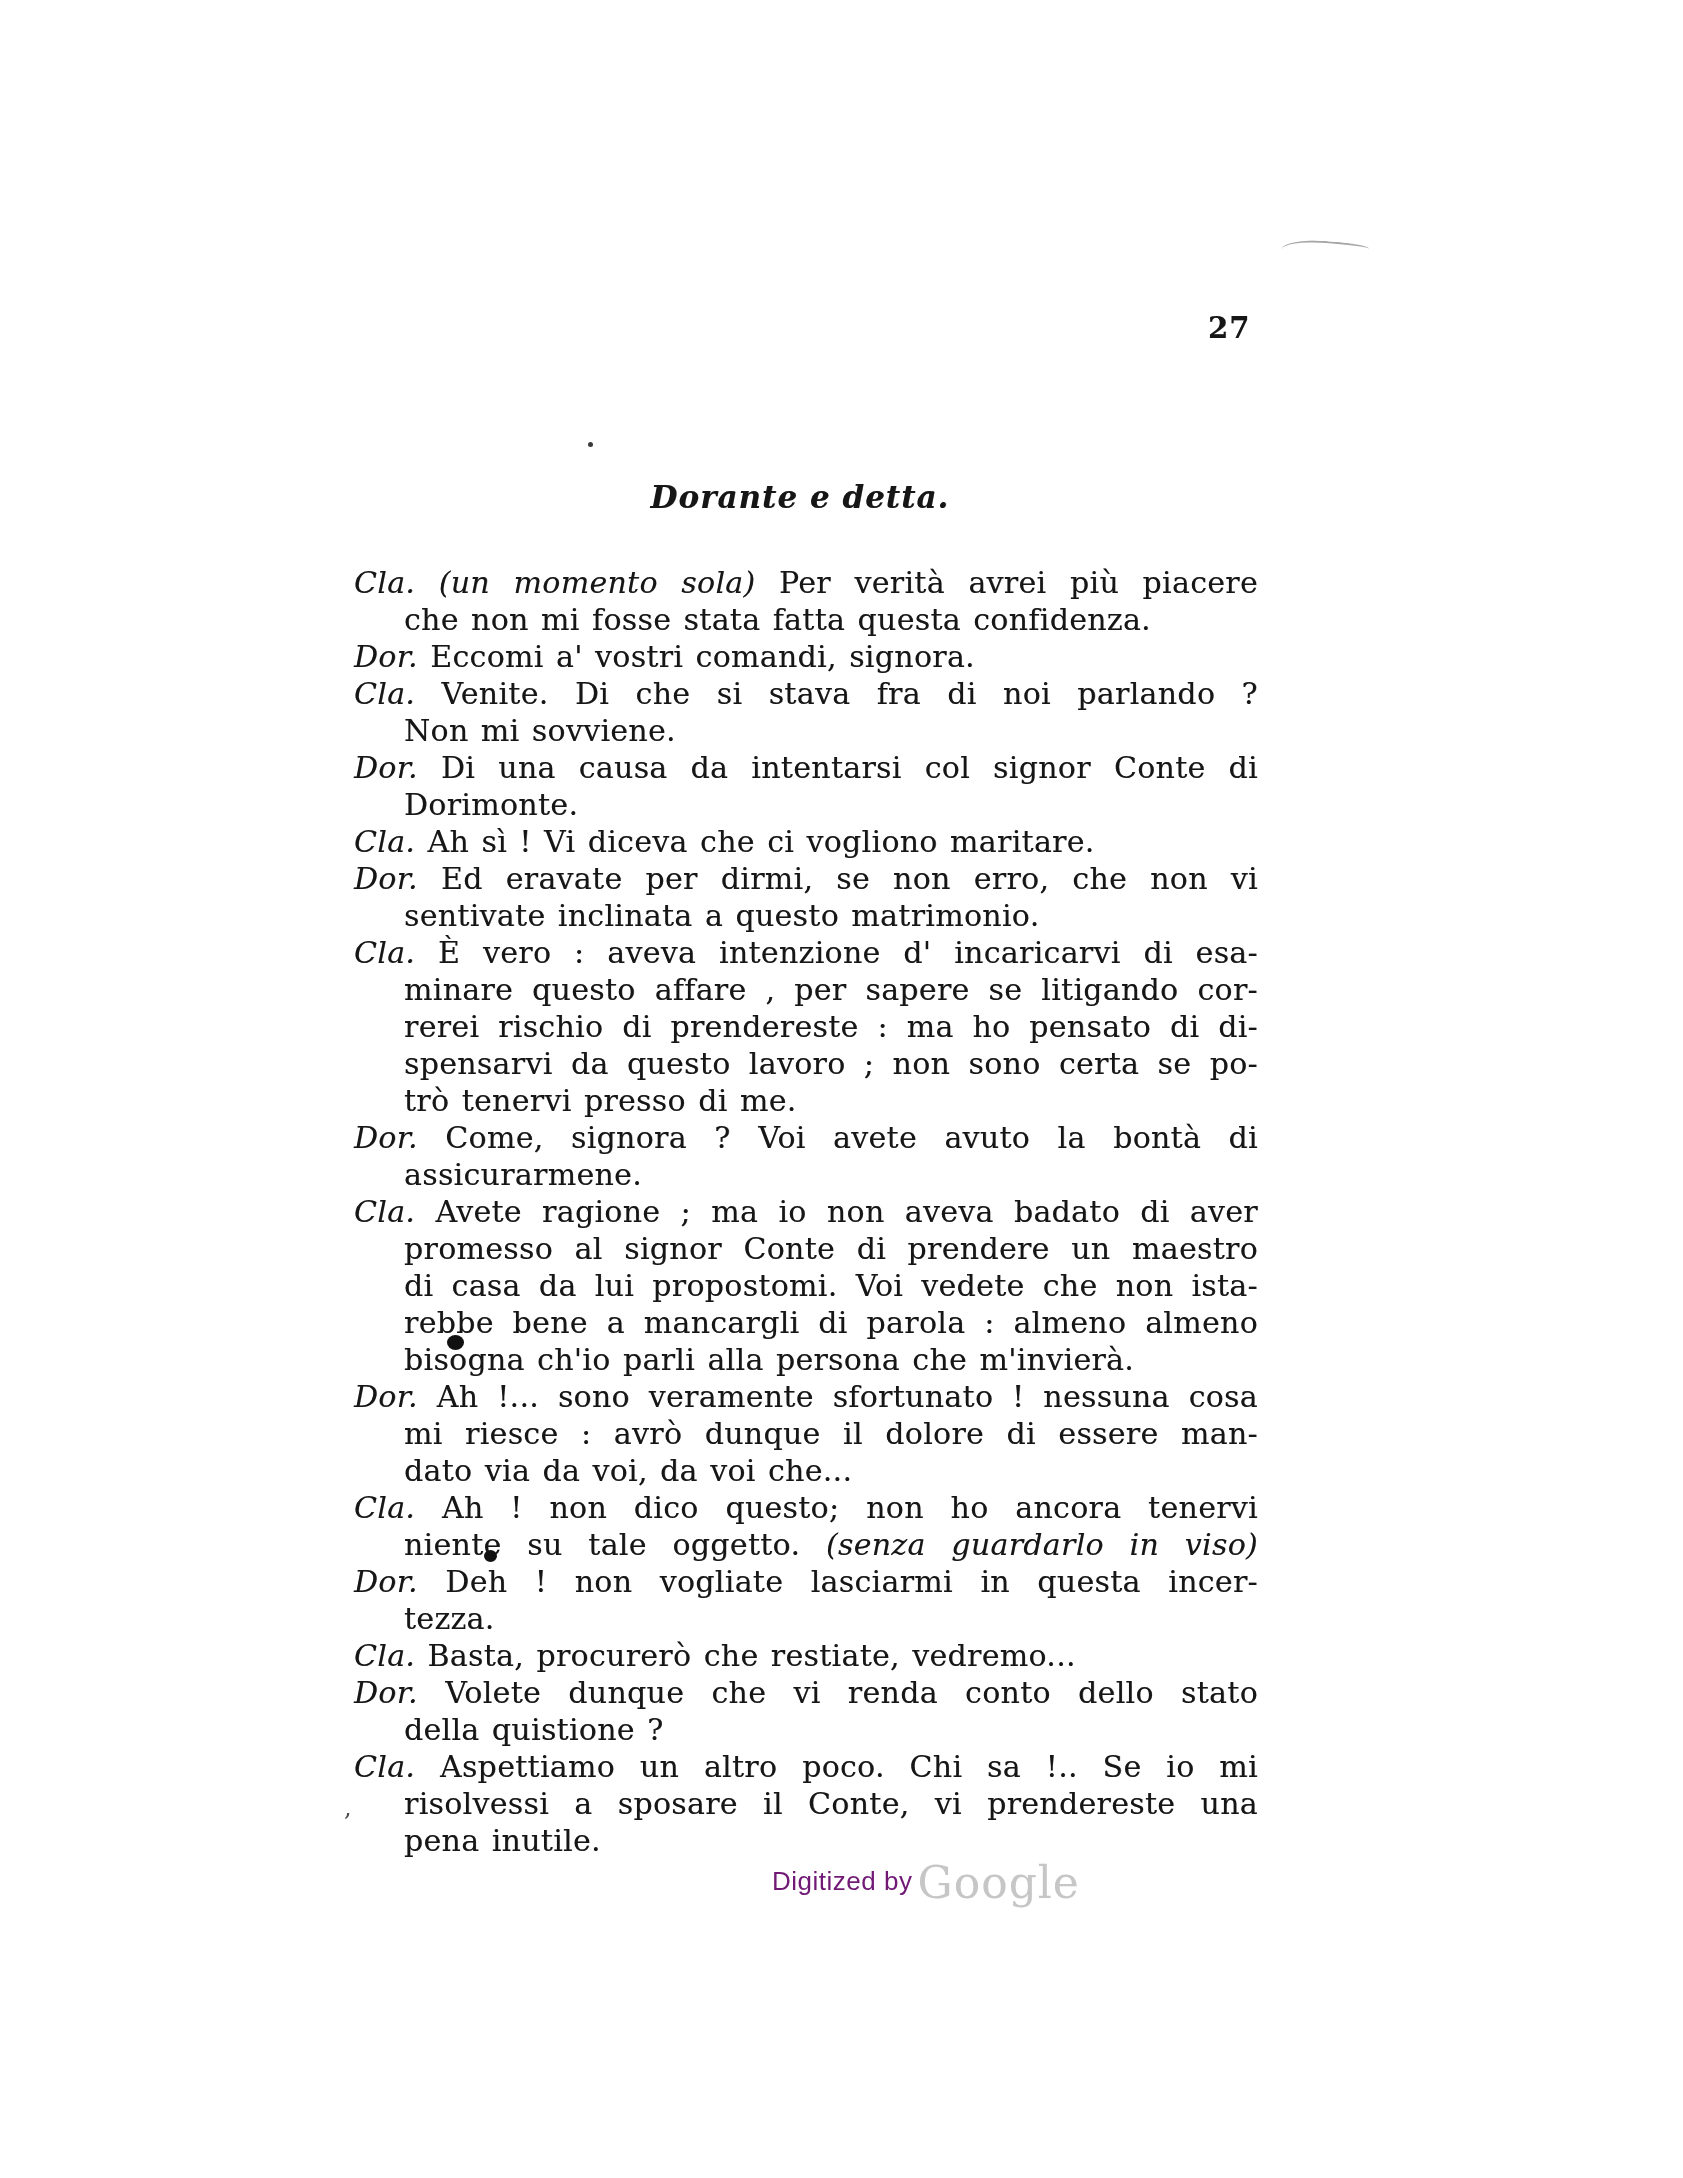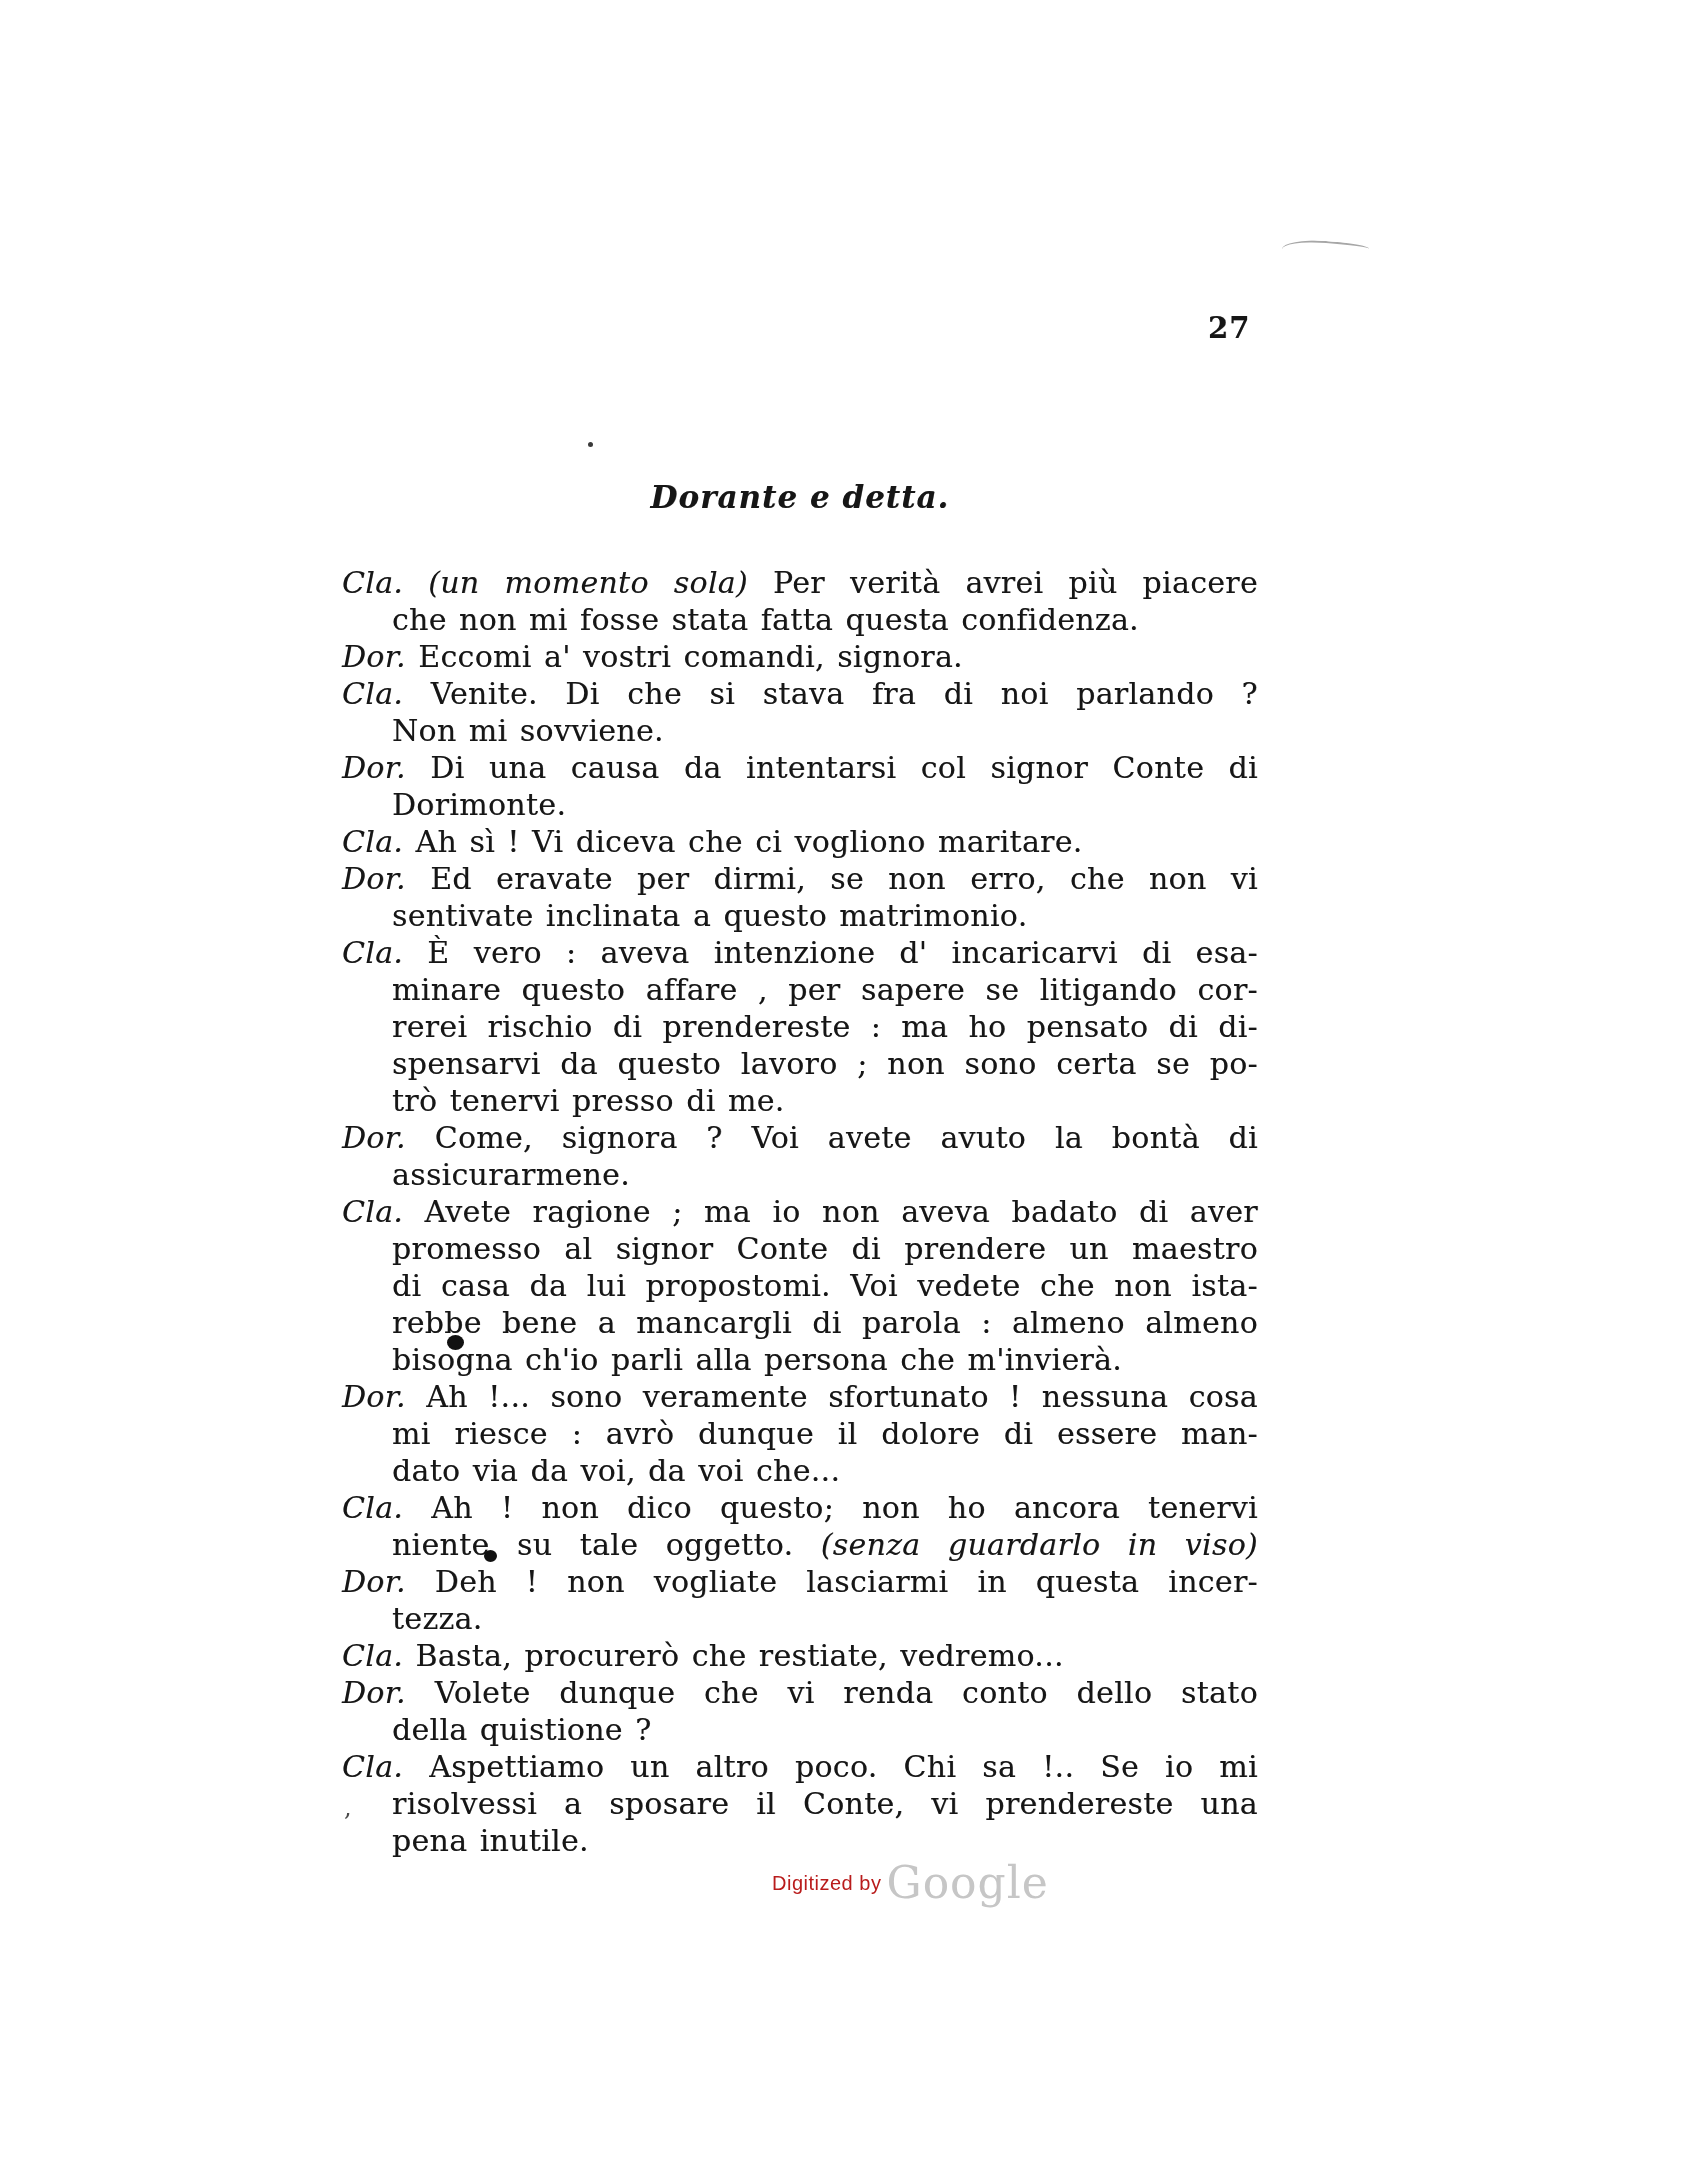--- a/index.html
+++ b/index.html
@@ -25,31 +25,31 @@
     position:absolute;top:479px;left:342px;width:916px;
     text-align:center;font-size:31px;font-weight:bold;font-style:italic;
     letter-spacing:1px;
     text-shadow:0.3px 0.3px 0 rgba(0,0,0,.4);
   }
   .dialogue{
     position:absolute;top:564px;left:342px;width:916px;
     font-size:30px;letter-spacing:0.3px;word-spacing:2.5px;
     text-shadow:0.3px 0.3px 0 rgba(0,0,0,.4);
   }
-  .dline{min-height:37px;line-height:37px;white-space:normal;}
+  .dline{min-height:37px;line-height:37px;white-space:normal;margin-left:12px;}
   .dline.ind{padding-left:50px;}
   .dline.just{text-align:justify;text-align-last:justify;}
   .it{font-style:italic;}
   .wm{
     position:absolute;top:1857px;left:772px;
     color:#bdbdbd;white-space:nowrap;
   }
   .wm .wm-pre{
     font-family:"Liberation Sans", sans-serif;
-    font-size:20px;vertical-align:8px;letter-spacing:0.5px;color:#b91c1c;
+    font-size:26px;vertical-align:8px;letter-spacing:0.5px;color:#701a75;
   }
   .wm .wm-logo{
     font-family:"DejaVu Serif", serif;
     font-size:44px;letter-spacing:1px;color:#c6c6c6;
   }
   
   .art{position:absolute;}
   .arc-mark{
     top:241px;left:1282px;width:87px;height:14px;
     border-top:2px solid #8a8a8a;border-radius:50%/70% 30% 0 0;

